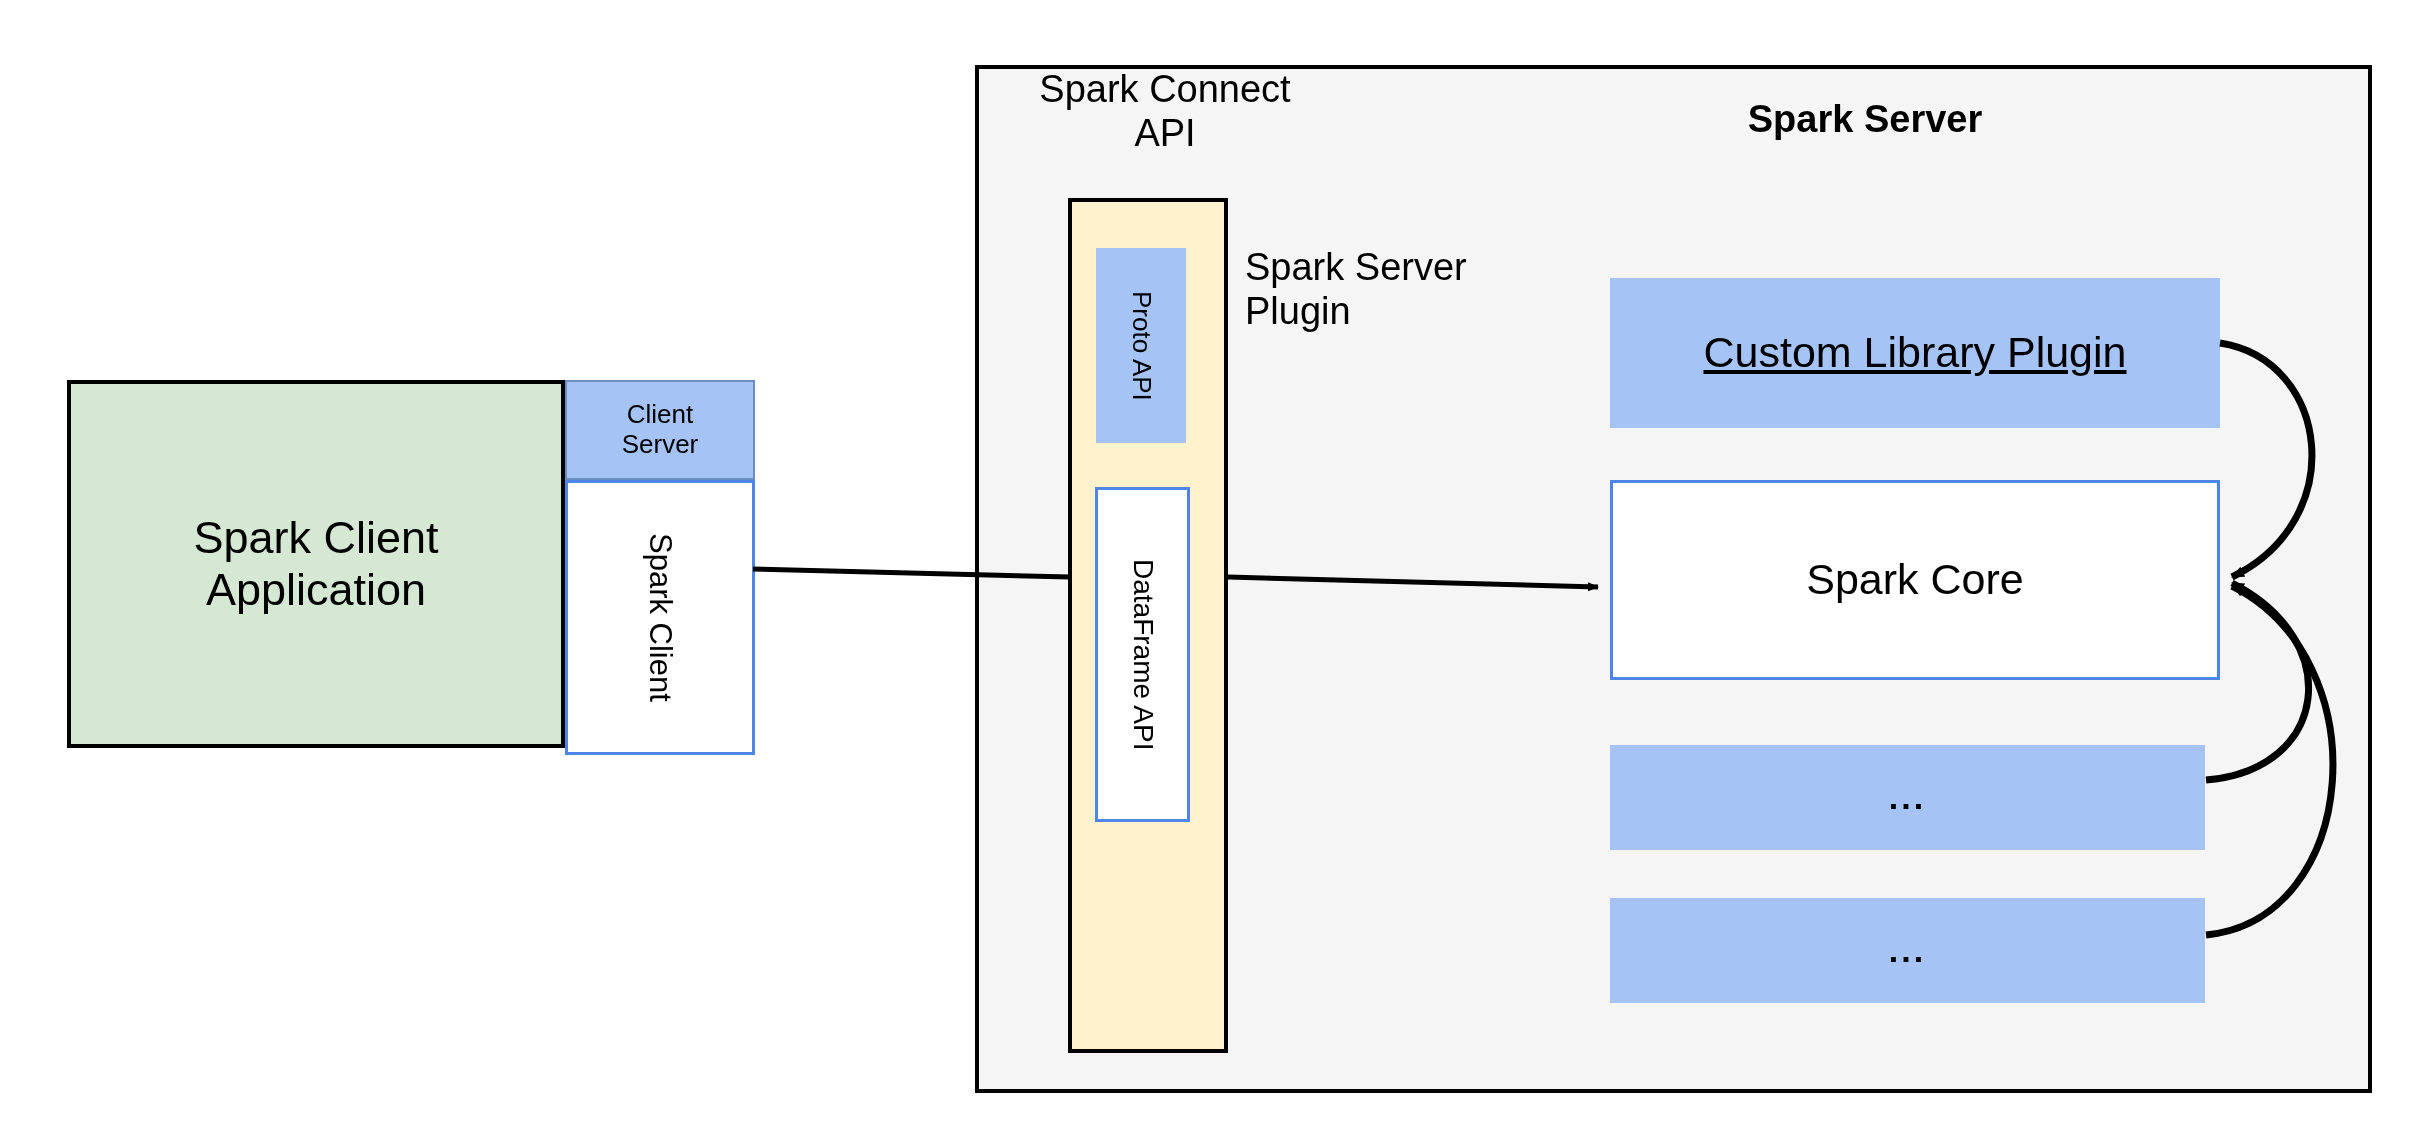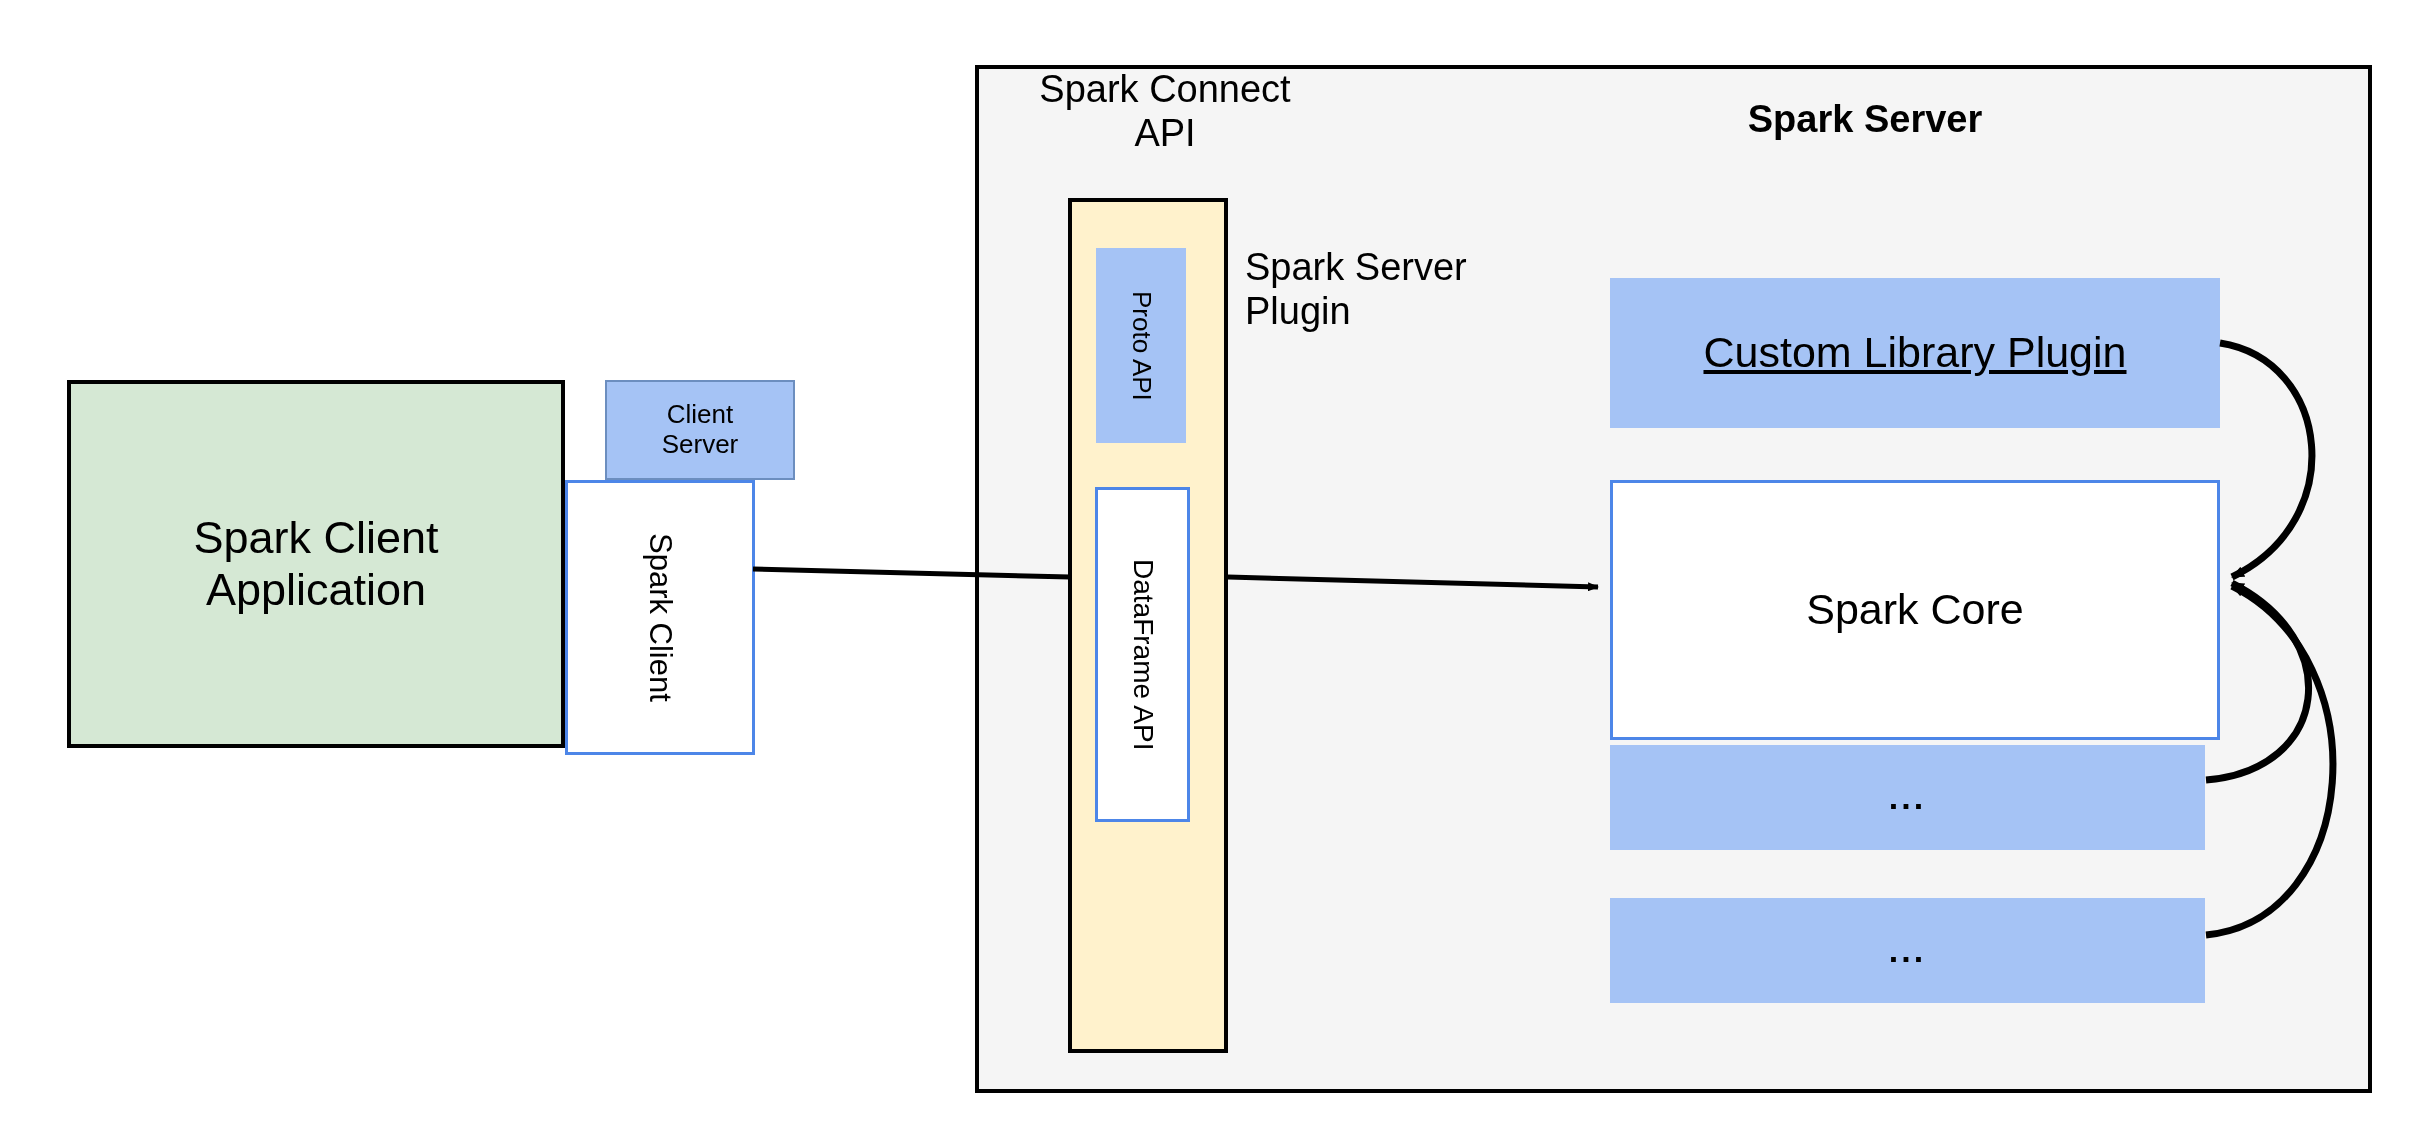--- a/index.html
+++ b/index.html
@@ -38,21 +38,20 @@
     background: #D5E8D4;
     border: 4px solid #000000;
     font-size: 45px;
   }
   #client-package-box {
     left: 565px; top: 380px;
     width: 190px; height: 100px;
     background: #A5C3F5;
     border: 2px solid #6C8EBF;
     font-size: 26px;
-    margin-left: 40px;
   }
   #spark-client-box {
     left: 565px; top: 480px;
     width: 190px; height: 275px;
     background: #FFFFFF;
     border: 3px solid #4D86E8;
     font-size: 31px;
   }
 
   
@@ -117,21 +116,21 @@
   #custom-library-plugin-box {
     left: 1610px; top: 278px;
     width: 610px; height: 150px;
     background: #A5C3F5;
     border: none;
     font-size: 43px;
     text-decoration: underline;
   }
   #spark-core-box {
     left: 1610px; top: 480px;
-    width: 610px; height: 260px;
+    width: 610px; height: 200px;
     background: #FFFFFF;
     border: 3px solid #4D86E8;
     font-size: 43px;
   }
   #ellipsis-box-1 {
     left: 1610px; top: 745px;
     width: 595px; height: 105px;
     background: #A5C3F5;
     border: none;
     font-size: 34px;

